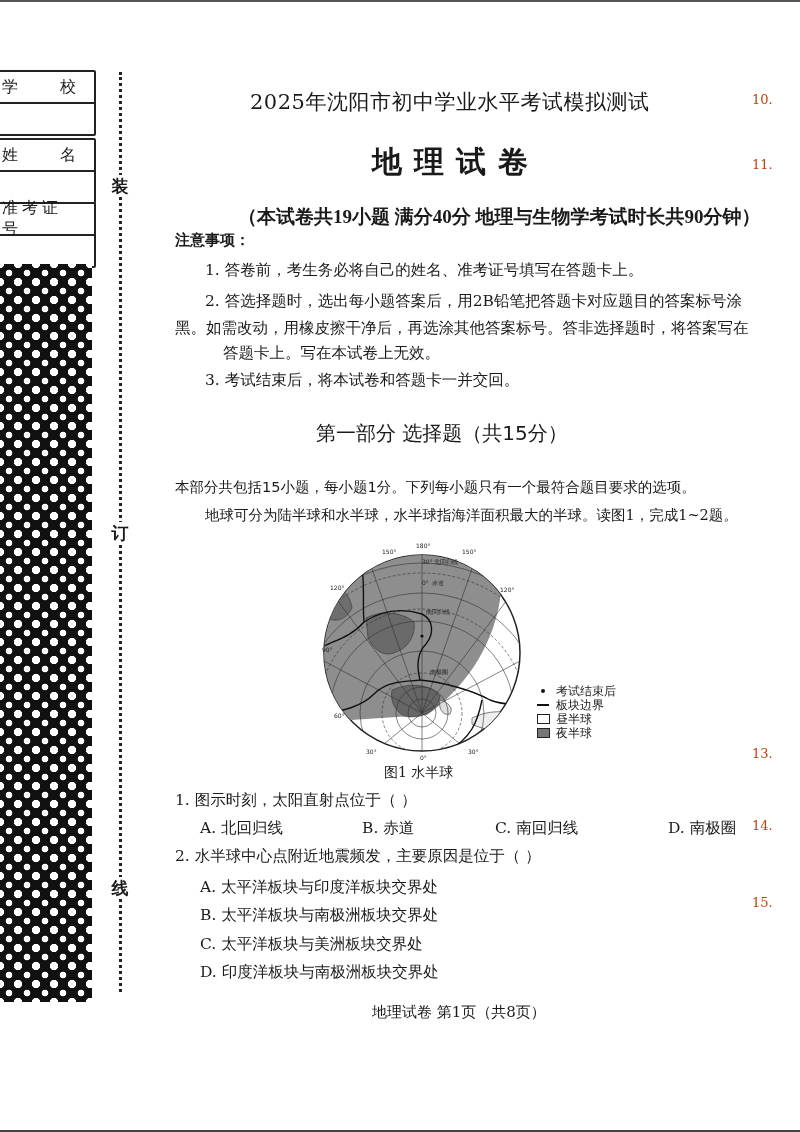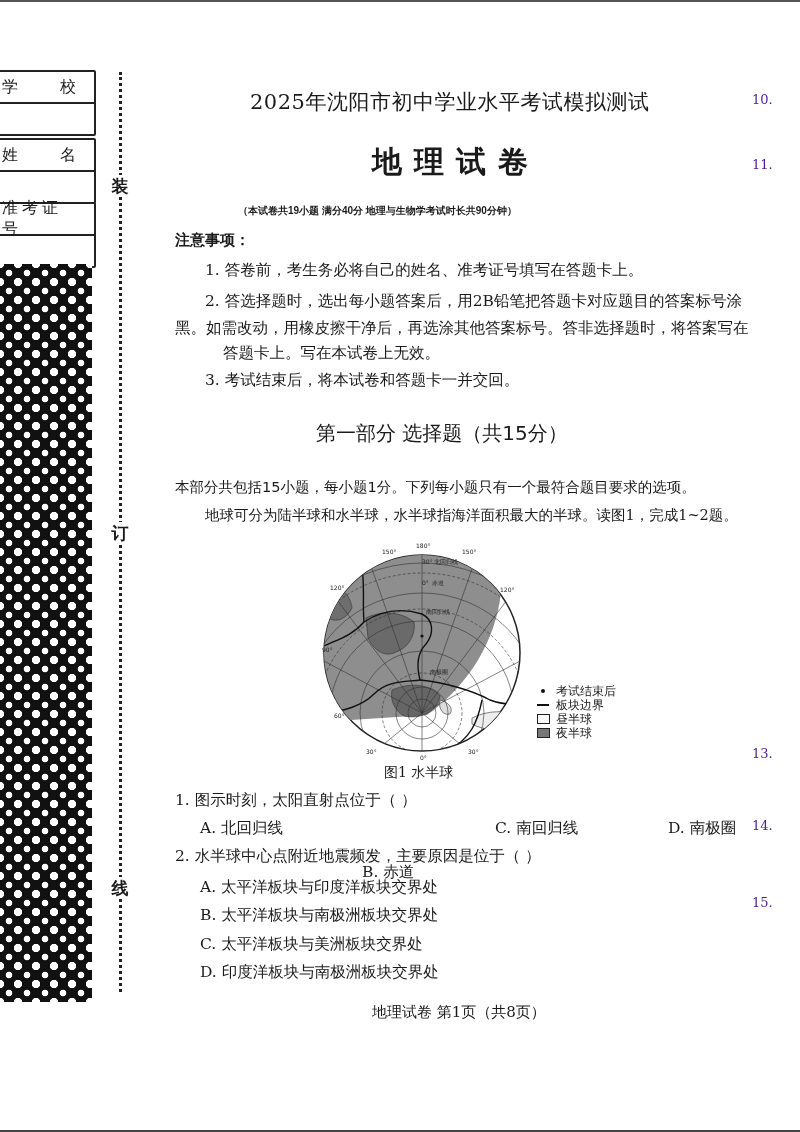--- a/index.html
+++ b/index.html
@@ -23,42 +23,42 @@
       radial-gradient(circle at 0 0, #fff 0 4px, transparent 4.4px),
       radial-gradient(circle at 18px 0, #fff 0 4px, transparent 4.4px),
       radial-gradient(circle at 0 18px, #fff 0 4px, transparent 4.4px),
       radial-gradient(circle at 18px 18px, #fff 0 4px, transparent 4.4px);
     background-size: 18px 18px;
   }
   .dotline { position: absolute; left: 119px; top: 72px; width: 0; height: 920px; border-left: 3px dotted #222; }
   .bind-char { position: absolute; left: 109px; width: 22px; background: #fff; font-size: 17px; font-weight: bold; text-align: center; line-height: 22px; font-family: "DejaVu Sans", sans-serif; }
   .exam-title { position: absolute; left: 250px; top: 88px; font-size: 21px; white-space: nowrap; letter-spacing: 0.5px; }
   .subject-title { position: absolute; left: 372px; top: 142px; font-size: 30px; font-weight: bold; letter-spacing: 12px; white-space: nowrap; font-family: "DejaVu Sans", sans-serif; }
-  .exam-info { position: absolute; left: 238px; top: 204px; font-size: 10px; font-weight: bold; white-space: nowrap; font-family: Liberation Sans, sans-serif; }
+  .exam-info { position: absolute; left: 238px; top: 204px; font-size: 19px; font-weight: bold; white-space: nowrap; font-family: Liberation Serif, serif; }
   .notice-head { position: absolute; left: 175px; top: 231px; font-size: 15px; font-weight: bold; font-family: "DejaVu Sans", sans-serif; }
   .p { position: absolute; font-size: 15.5px; white-space: nowrap; }
   .section-title { position: absolute; left: 316px; top: 420px; font-size: 20px; font-weight: normal; white-space: nowrap; font-family: "DejaVu Sans", sans-serif; }
   .section-desc { position: absolute; left: 175px; top: 478px; font-size: 14.5px; font-weight: normal; white-space: nowrap; font-family: "DejaVu Sans", sans-serif; }
   .intro { position: absolute; left: 205px; top: 506px; font-size: 14.5px; white-space: nowrap; }
 
   .figure { position: absolute; left: 322px; top: 540px; width: 200px; height: 220px; }
   .legend { position: absolute; left: 536px; top: 684px; font-size: 12px; font-family: "DejaVu Sans", sans-serif; }
   .legend .row { display: flex; align-items: center; height: 14px; }
   .legend .sym { width: 14px; margin-right: 6px; display: flex; align-items: center; justify-content: center; }
   .legend .dot { width: 4px; height: 4px; background: #111; border-radius: 50%; }
   .legend .line { width: 12px; height: 2px; background: #111; }
   .legend .box { width: 11px; height: 8px; border: 1px solid #222; background: #fff; }
   .legend .box.dark { background: #777; }
   .caption { position: absolute; left: 384px; top: 764px; font-size: 14px; white-space: nowrap; }
 
   .q { position: absolute; font-size: 15.5px; white-space: nowrap; }
   .opt { position: absolute; font-size: 15.5px; white-space: nowrap; }
   .footer { position: absolute; left: 372px; top: 1003px; font-size: 15px; white-space: nowrap; }
 
-  .bleed { position: absolute; color: #4c1d95; font-size: 13px; white-space: nowrap; }
+  .bleed { position: absolute; color: #c2410c; font-size: 13px; white-space: nowrap; }
 </style>
 </head>
 <body>
 
 <div class="top-edge"></div>
 
 <div class="info-box" style="top:70px;">
   <div class="lab">
     <span>学</span>
     <span>校</span>
@@ -204,21 +204,21 @@
         <span class="box dark"></span>
       </span>
     <span>夜半球</span>
   </div>
 </div>
 
 <div class="caption">图1   水半球</div>
 
 <div class="q" style="left:175px; top:790px;">1. 图示时刻，太阳直射点位于（      ）</div>
 <div class="opt" style="left:200px; top:818px;">A. 北回归线</div>
-<div class="opt" style="left:362px; top:818px;margin-top:44px;">B. 赤道</div>
+<div class="opt" style="left:362px; top:818px;">B. 赤道</div>
 <div class="opt" style="left:495px; top:818px;">C. 南回归线</div>
 <div class="opt" style="left:668px; top:818px;">D. 南极圈</div>
 
 <div class="q" style="left:175px; top:846px;">2. 水半球中心点附近地震频发，主要原因是位于（      ）</div>
 <div class="opt" style="left:200px; top:877px;">A. 太平洋板块与印度洋板块交界处</div>
 <div class="opt" style="left:200px; top:905px;">B. 太平洋板块与南极洲板块交界处</div>
 <div class="opt" style="left:200px; top:934px;">C. 太平洋板块与美洲板块交界处</div>
 <div class="opt" style="left:200px; top:962px;">D. 印度洋板块与南极洲板块交界处</div>
 
 <div class="footer">地理试卷   第1页（共8页）</div>

